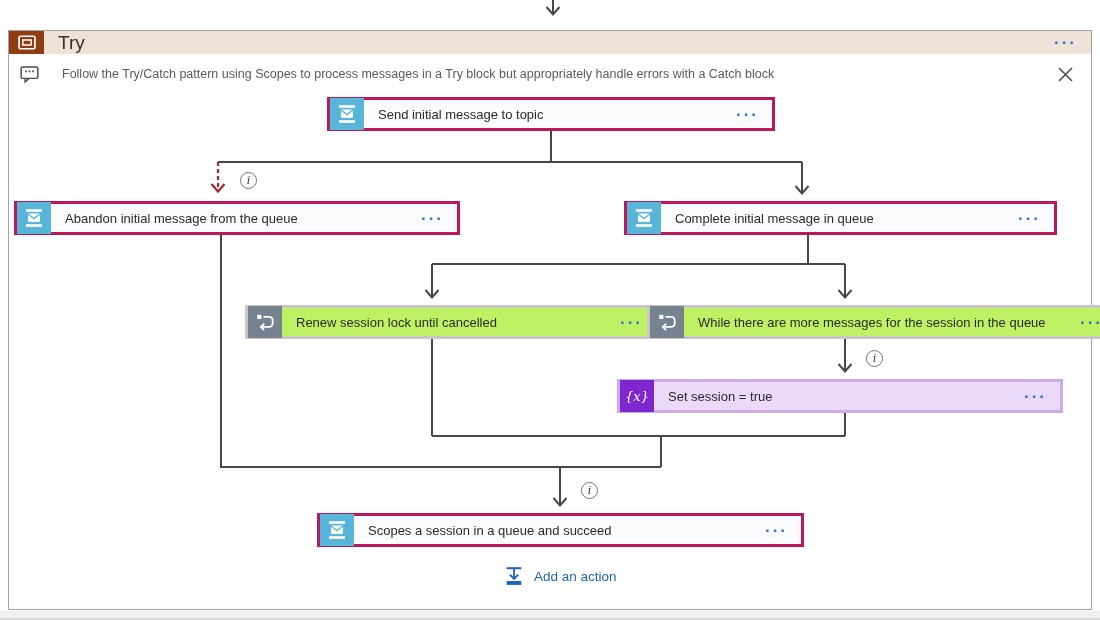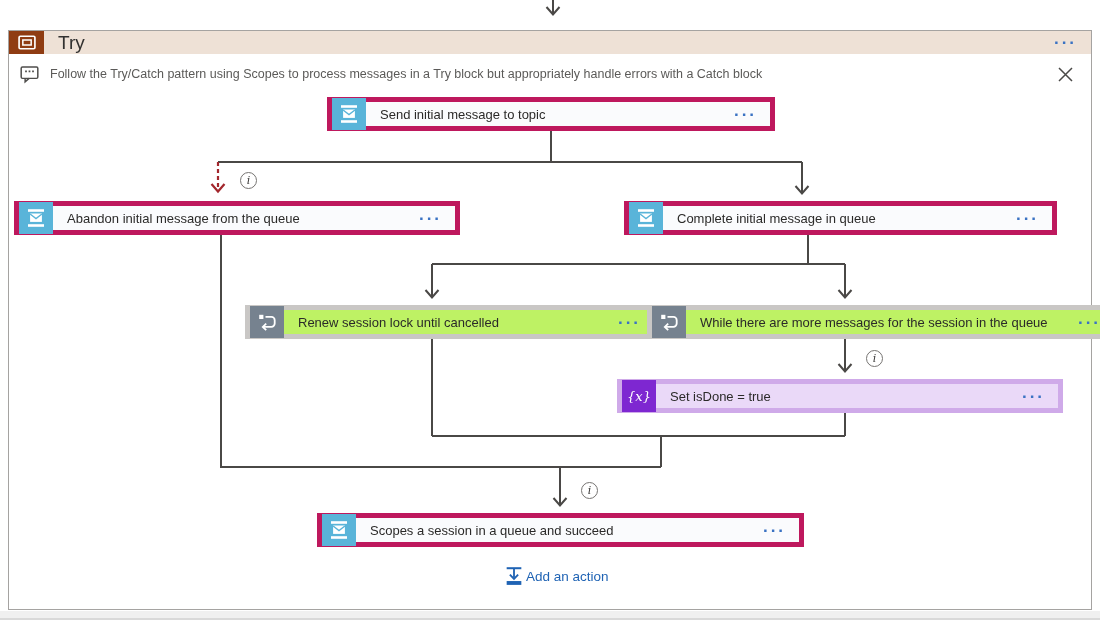--- a/index.html
+++ b/index.html
@@ -18,29 +18,29 @@
                   background:#eee1d6; display:flex; align-items:center; }
   .scope-icon { width:35px; height:23px; background:#8f3c12; display:flex;
                 align-items:center; justify-content:center; flex:0 0 35px; }
   .scope-title { margin-left:14px; font-size:19px; color:#323130; flex:1 1 auto; }
   .menu-dots { color:#3a72c3; font-size:17px; font-weight:bold; letter-spacing:2px;
                line-height:1; cursor:pointer; }
   .scope-header .menu-dots { margin-right:14px; }
 
   
   .comment-bar { position:absolute; left:9px; top:60px; width:1082px; height:28px;
-                 display:flex; align-items:center; background:#fff; }
+                 display:flex; align-items:center; background:#fff;gap:12px; }
   .comment-icon { margin-left:10px; display:flex; align-items:center; }
   .comment-text { margin-left:10px; font-size:12.5px; color:#5b5a58; }
   .comment-close { position:absolute; left:1054px; top:63px; width:22px; height:22px;
                    display:flex; align-items:center; justify-content:center; cursor:pointer; }
 
   
   .card { position:absolute; height:34px; display:flex; align-items:center;
-          background:#fafbfd; border:5px solid #be185d; cursor:pointer; }
+          background:#fafbfd; border:3px solid #be185d; cursor:pointer; }
   .card-gray   { background:#bef264; border-color:#c9c7c5;margin-left:20px; }
   .card-purple { background:#ead9f8; border-color:#cfaae9; }
   .card-icon { width:34px; height:32px; flex:0 0 34px; display:flex;
                align-items:center; justify-content:center; }
   .card-title { margin-left:14px; font-size:13px; color:#2b2a29; white-space:nowrap;
                 overflow:hidden; flex:1 1 auto; }
   .card .menu-dots { margin-right:13px; }
 
   
   .info { position:absolute; width:17px; height:17px; border:1px solid #767472;
@@ -49,21 +49,21 @@
 
   
   svg.lines { position:absolute; left:0; top:0; pointer-events:none; }
   .ln  { stroke:#4a4846; stroke-width:2; fill:none; }
   .chv { stroke:#4a4846; stroke-width:2; fill:none; stroke-linejoin:miter; }
   .lnr { stroke:#a3272d; stroke-width:2.2; fill:none; stroke-dasharray:4 3; }
   .chr { stroke:#a3272d; stroke-width:2.2; fill:none; }
 
   
   .add-action { position:absolute; left:503px; top:563px; height:26px; display:flex;
-                align-items:center; gap:1px; cursor:pointer; }
+                align-items:center; gap:9px; cursor:pointer; }
   .add-action-label { color:#1f63b4; font-size:13.5px; }
 </style>
 </head>
 <body>
 
 <div id="stage">
 
   <div class="scope-border"></div>
   <div class="canvas-strip"></div>
 
@@ -200,21 +200,21 @@
     <span class="card-title">While there are more messages for the session in the queue</span>
     <span class="menu-dots">···</span>
   </div>
 
   <div class="card card-purple" style="left:617px;top:379px;width:446px">
     <span class="card-icon" style="background:#7e27d1">
       <svg width="26" height="24" viewBox="0 0 26 24">
         <text x="13" y="16.5" text-anchor="middle" font-size="13" font-style="italic" font-family="DejaVu Serif, serif" fill="#ffffff">{x}</text>
       </svg>
     </span>
-    <span class="card-title">Set isDone = true</span>
+    <span class="card-title">Set session = true</span>
     <span class="menu-dots">···</span>
   </div>
 
   <div class="card" style="left:317px;top:513px;width:487px">
     <span class="card-icon" style="background:#59b4d9">
       <svg width="24" height="24" viewBox="0 0 24 24">
         <rect x="4" y="3.2" width="16" height="2.6" fill="#fff"></rect>
         <rect x="4" y="18.2" width="16" height="2.6" fill="#fff"></rect>
         <rect x="6.1" y="7.5" width="11.8" height="8.4" fill="#fff"></rect>
         <path d="M6.1,7.9 L12,12.6 L17.9,7.9" stroke="#59b4d9" stroke-width="1.3" fill="none"></path>

